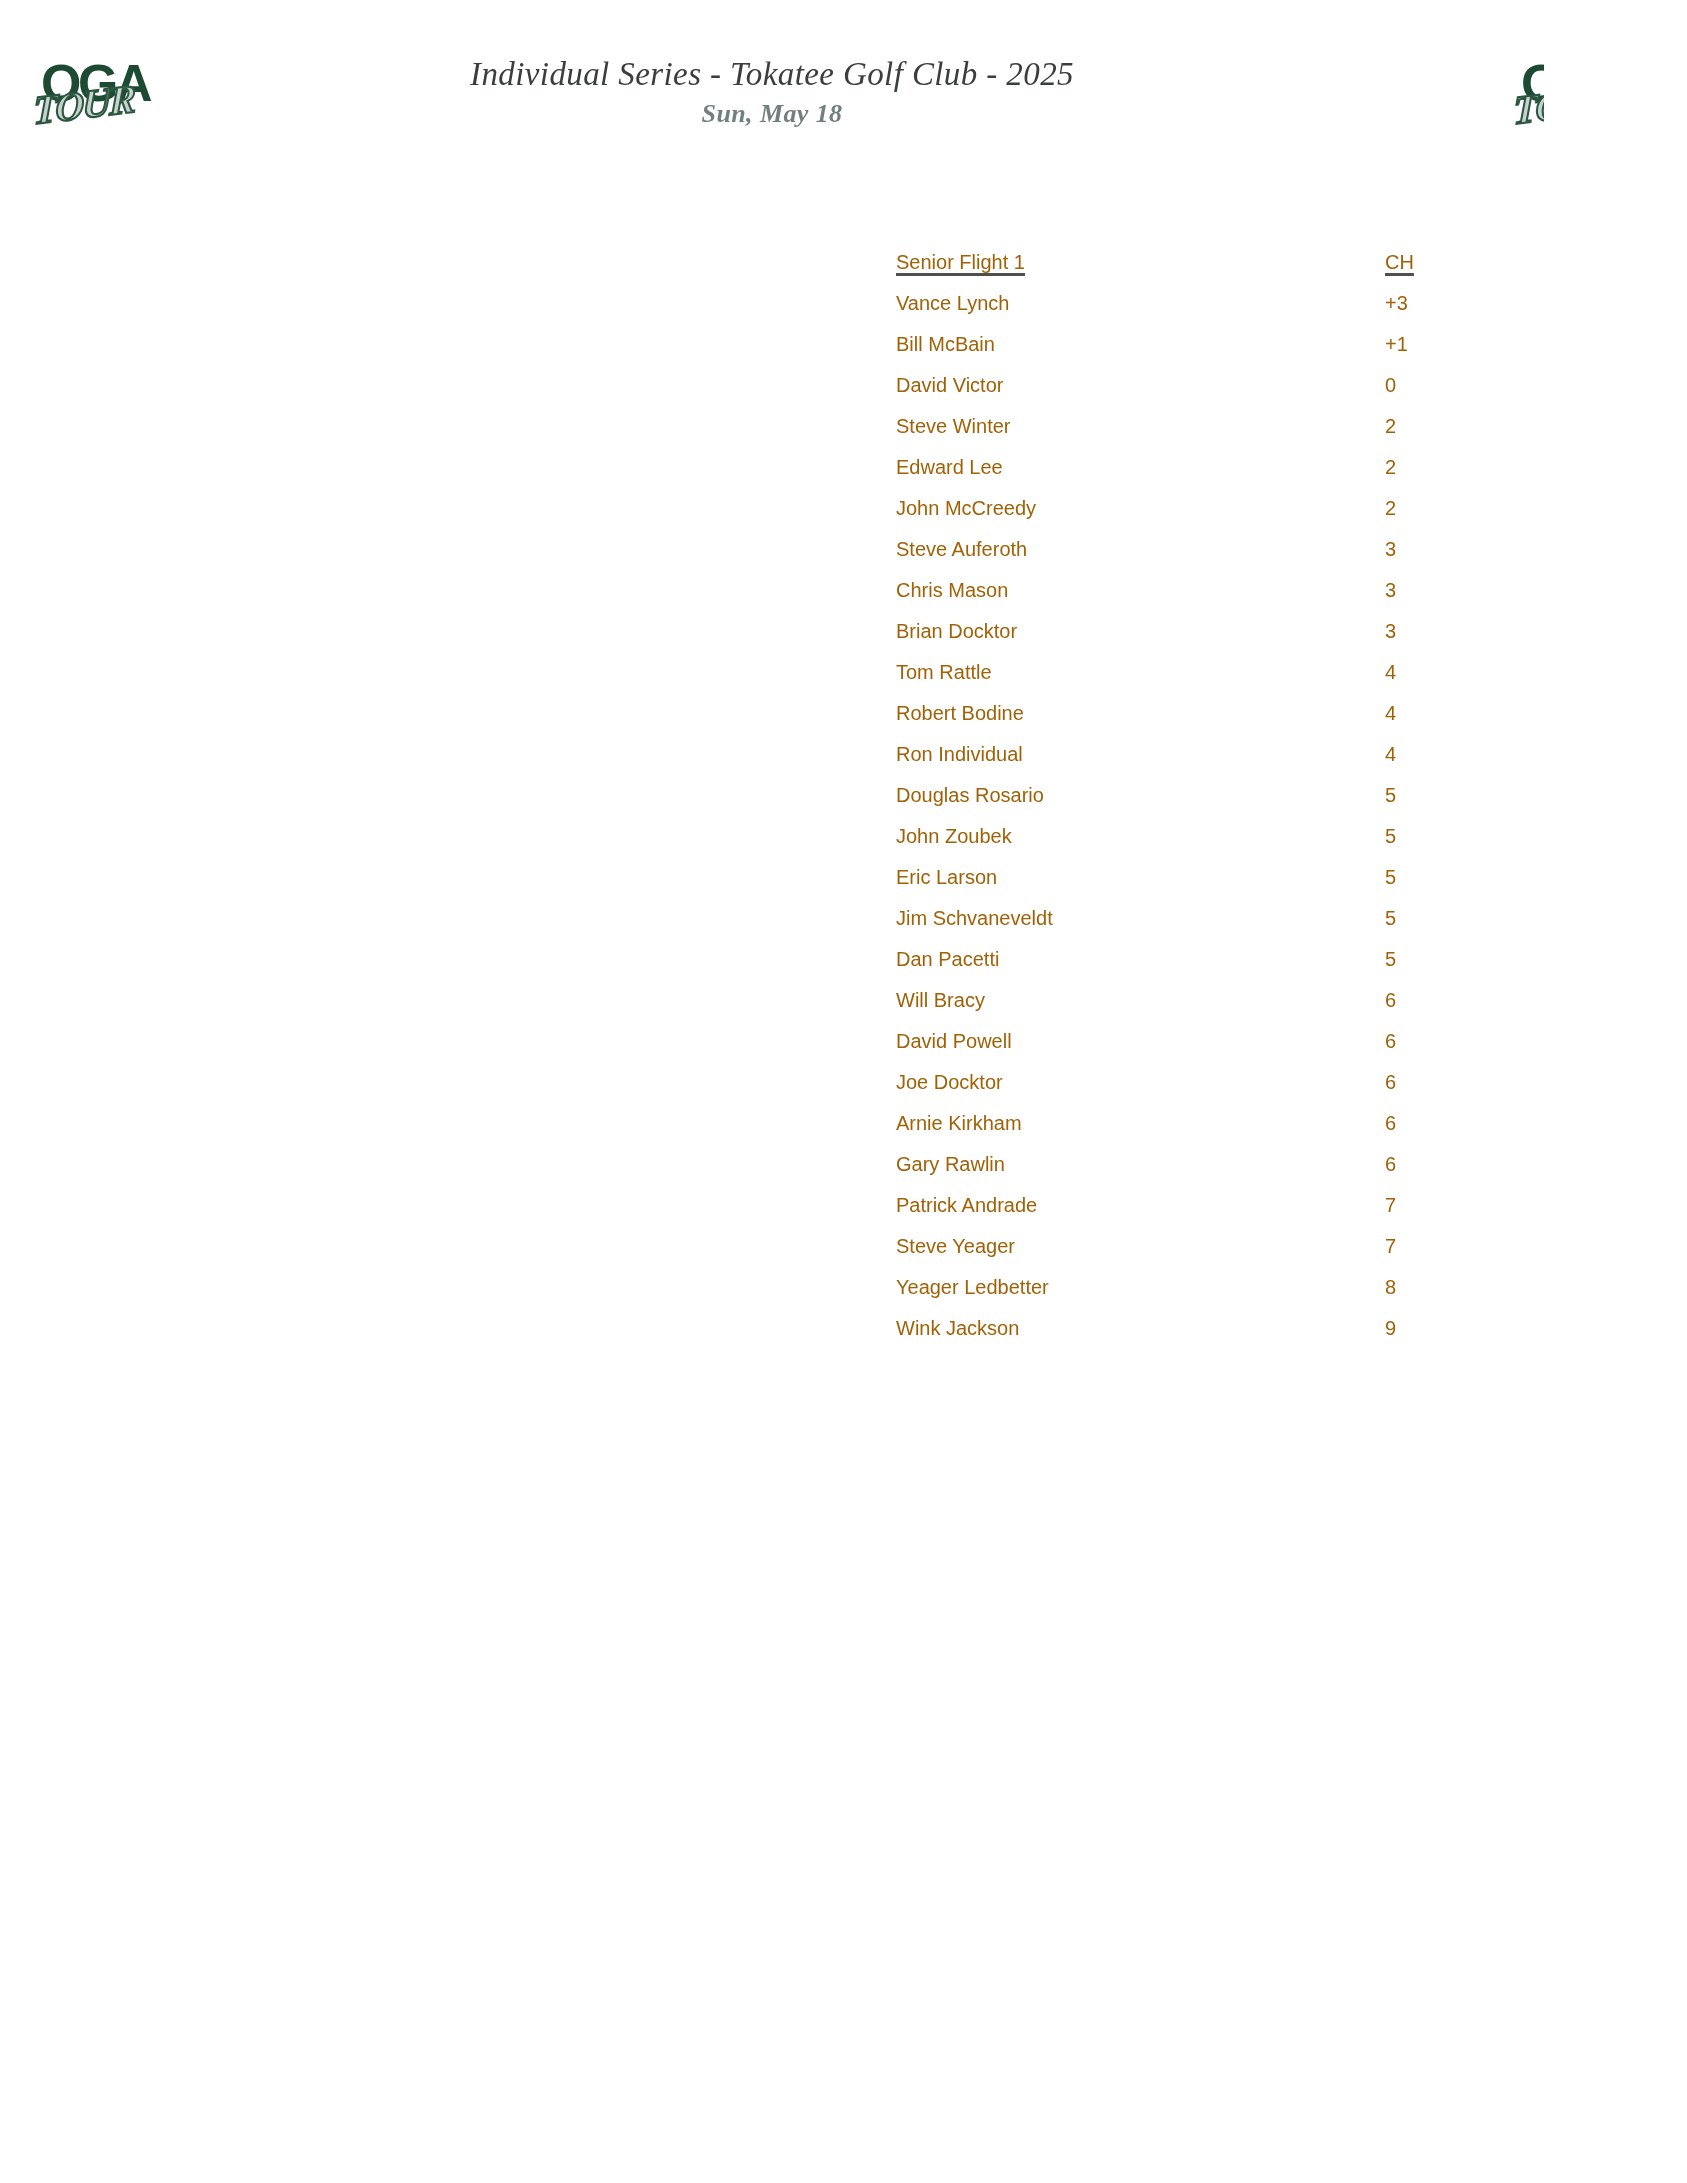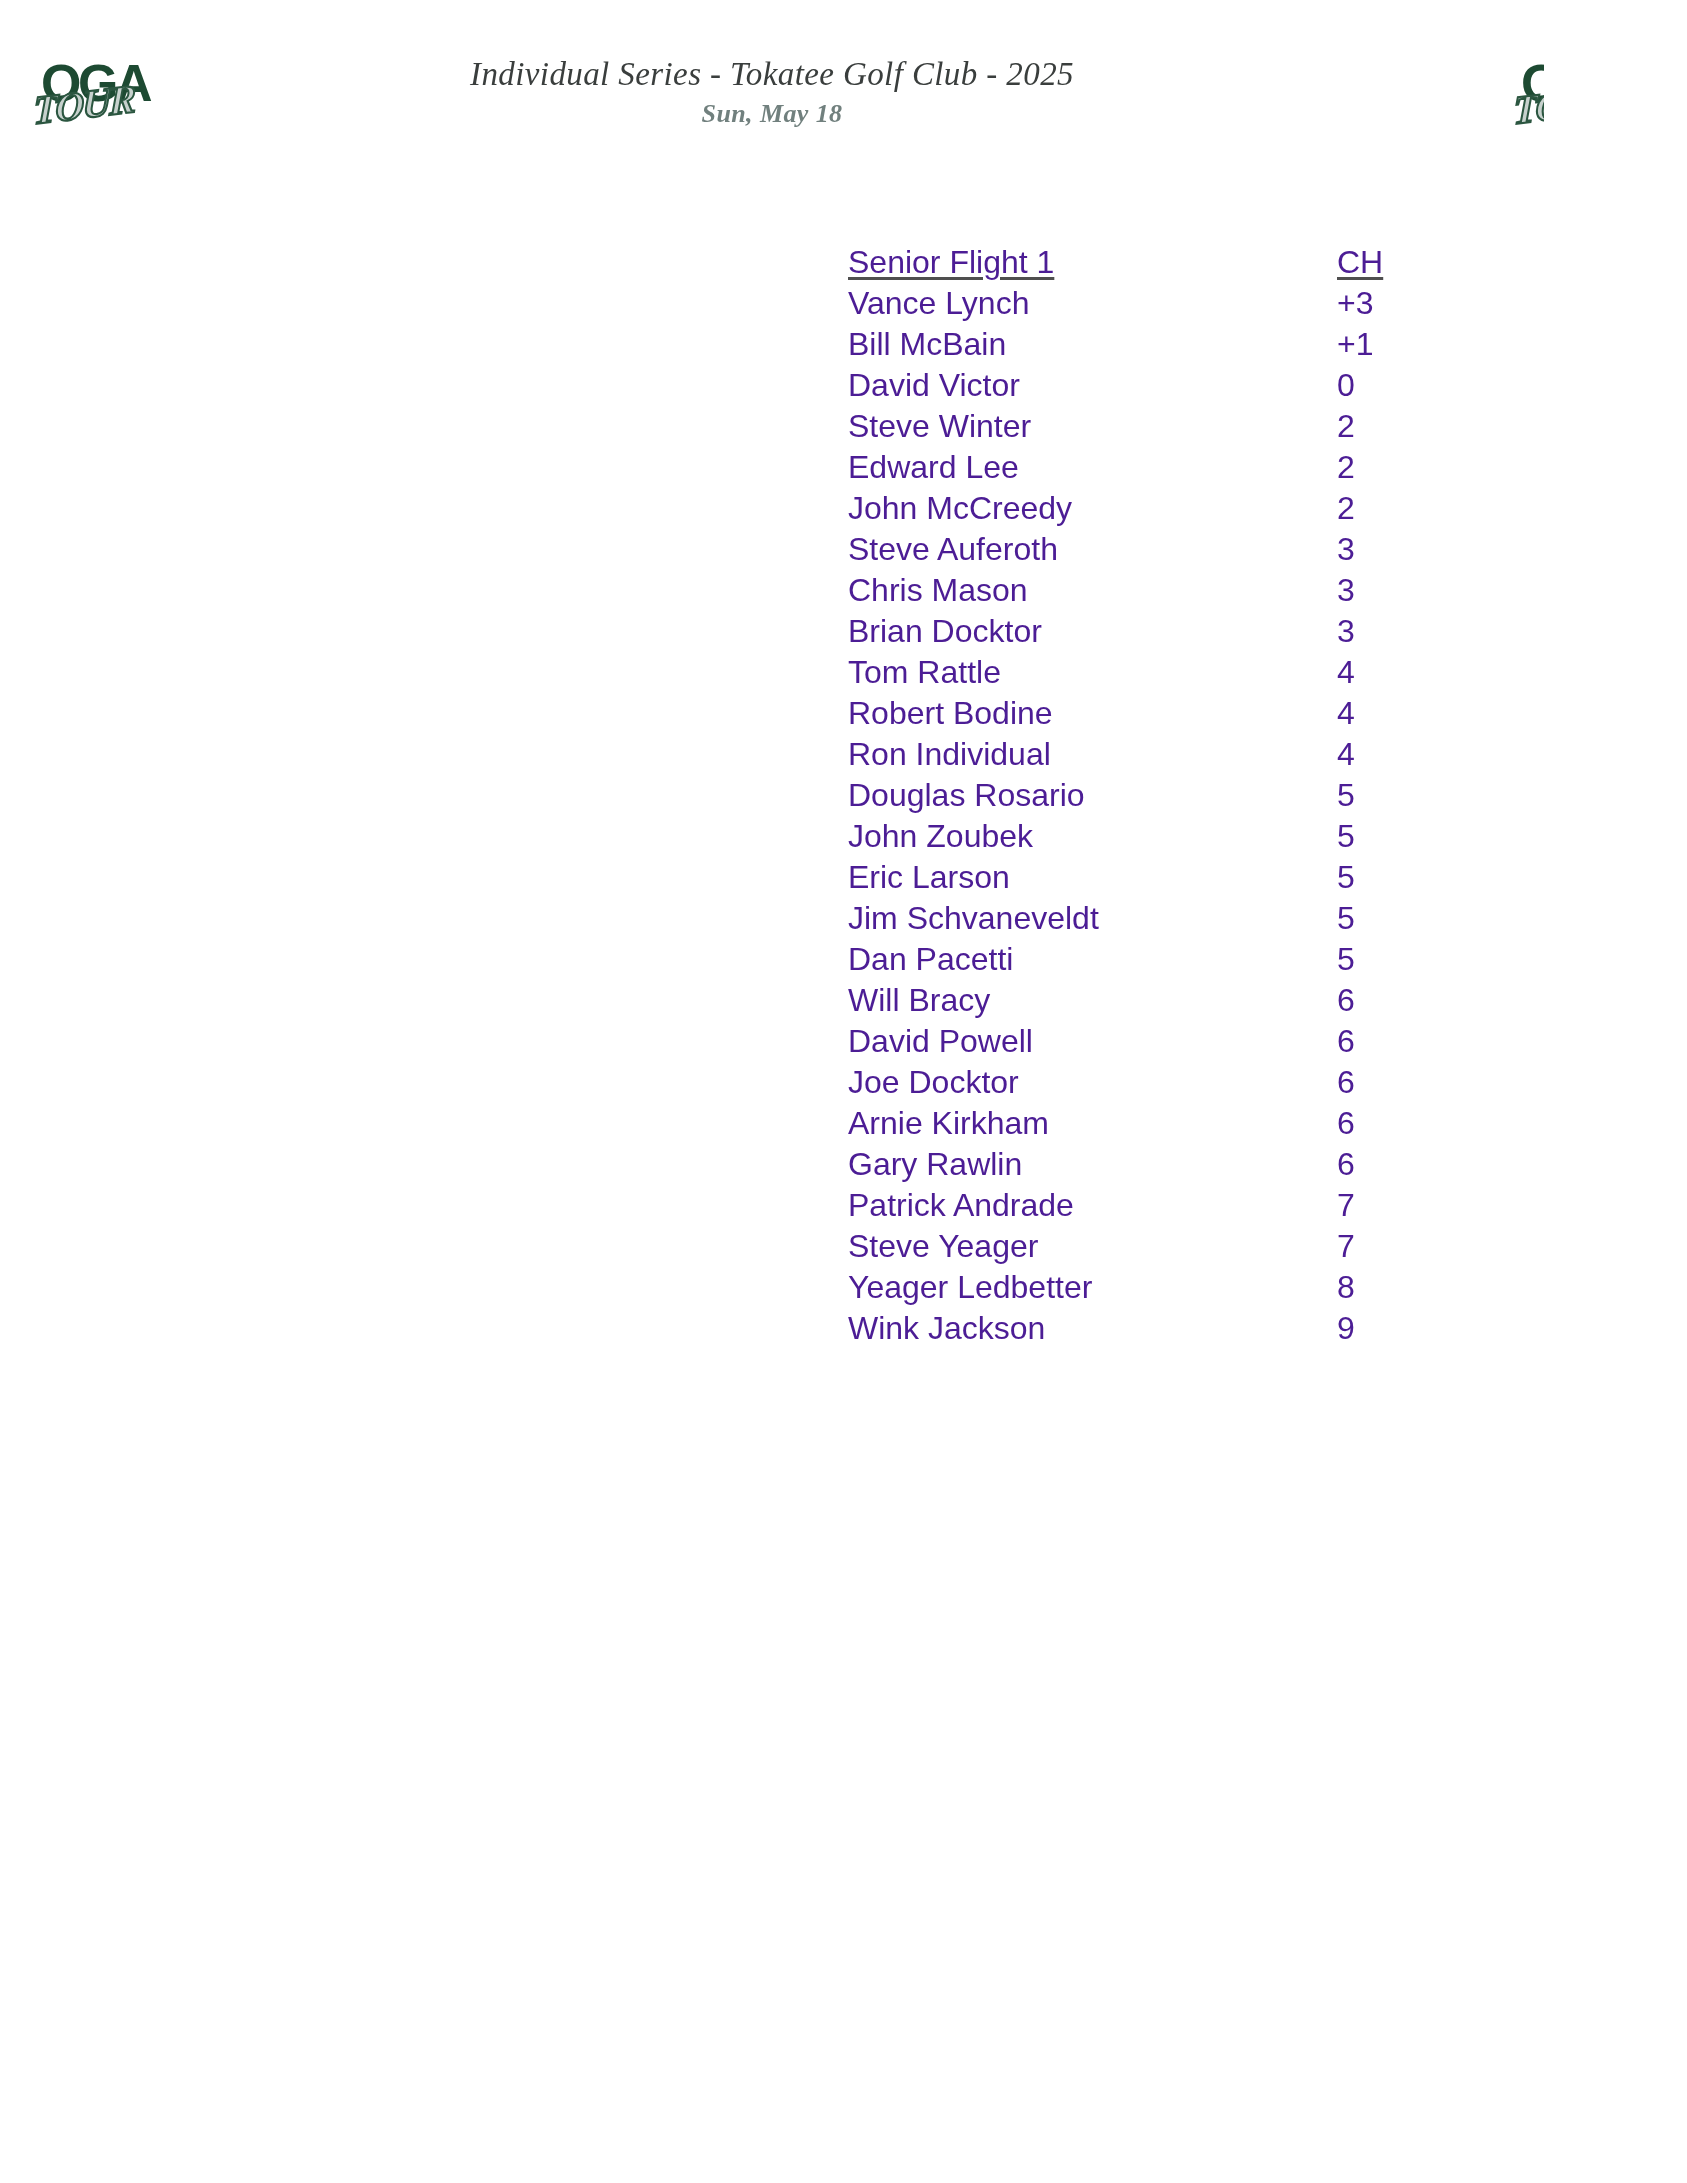--- a/index.html
+++ b/index.html
@@ -67,25 +67,25 @@
     letter-spacing:-1.7px;
     color:#c7d1cd;
     -webkit-text-stroke:2.1px #2b5640;
     transform:rotate(-7deg) skewX(-8deg);
     transform-origin:left top;
   }
 
   
   .list {
     position:absolute;
-    left:848px;
+    left:896px;
     top:242px;
     width:607px;
-    font-size:32px;
-    color:#4c1d95;
+    font-size:20px;
+    color:#a16207;
   }
   .row {
     position:relative;
     height:41px;
     line-height:41px;
     white-space:nowrap;
   }
   .pname { position:absolute; left:0; }
   .pch   { position:absolute; left:489px; }
   .u {

